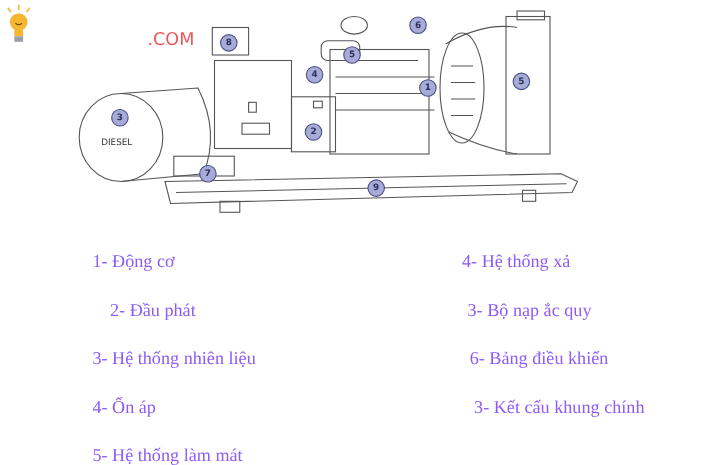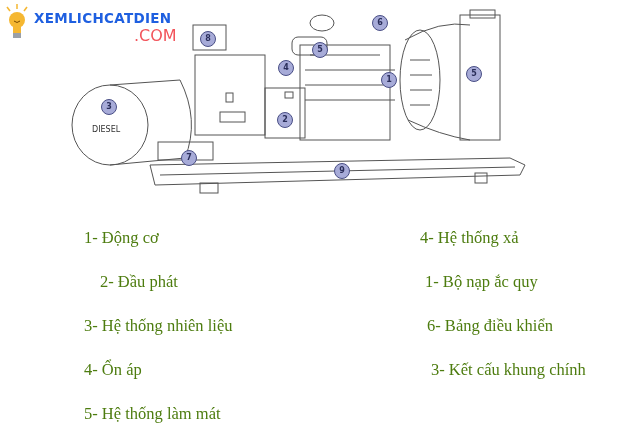--- a/index.html
+++ b/index.html
@@ -2,36 +2,35 @@
 <html><head>
 <meta charset="utf-8">
 <style>
   html,body{margin:0;padding:0;background:#fff;}
   body{width:640px;height:423px;position:relative;overflow:hidden;font-family:"Liberation Serif",serif;}
   .logo{position:absolute;left:4px;top:4px;width:175px;height:40px;}
   .logo-text{position:absolute;left:30px;top:6px;font-family:"DejaVu Sans",sans-serif;font-weight:bold;font-size:13.5px;color:#1e5fe0;letter-spacing:0.3px;}
   .logo-sub{position:absolute;left:130px;top:22px;font-family:"DejaVu Sans",sans-serif;font-weight:normal;font-size:16px;color:#f2545b;}
   .diagram{position:absolute;left:0;top:0;width:640px;height:200px;}
   .badge{position:absolute;width:16px;height:16px;border-radius:50%;background:#a7abd8;border:1.5px solid #4a4f86;box-sizing:border-box;font-family:"DejaVu Sans",sans-serif;font-weight:bold;font-size:8px;color:#2a2e5a;text-align:center;line-height:13px;}
-  .legend-item{position:absolute;font-size:16.5px;color:#4d7c0f;white-space:nowrap;}
+  .legend-item{position:absolute;font-size:16.5px;color:#8b5cf6;white-space:nowrap;}
 </style>
 </head>
 <body>
 
 <div class="logo">
   <svg width="26" height="38" viewBox="0 0 26 38" style="position:absolute;left:0;top:0">
     <line x1="3" y1="3" x2="6" y2="7" stroke="#f5b731" stroke-width="1.5"></line>
     <line x1="13" y1="0" x2="13" y2="5" stroke="#f5b731" stroke-width="1.5"></line>
     <line x1="23" y1="3" x2="20" y2="7" stroke="#f5b731" stroke-width="1.5"></line>
     <circle cx="13" cy="16" r="8" fill="#f5b731"></circle>
     <path d="M10 17 q3 3 6 0" stroke="#7a4b00" stroke-width="1" fill="none"></path>
     <rect x="9" y="23" width="8" height="6" fill="#f5b731"></rect>
     <rect x="9" y="29" width="8" height="5" fill="#9aa0a8"></rect>
   </svg>
-  <span class="logo-text">XEMLICHCATDIEN</span>
   <span class="logo-sub">.COM</span>
 </div>
 
 <svg class="diagram" viewBox="0 0 640 200">
   <g fill="none" stroke="#555" stroke-width="1">
 
     <path d="M150 165 L510 158 L525 165 L520 175 L155 185 Z"></path>
     <path d="M160 175 L515 167"></path>
     <rect x="200" y="183" width="18" height="10"></rect>
     <rect x="475" y="173" width="12" height="10"></rect>
@@ -77,16 +76,16 @@
   <div class="badge" style="left:334px;top:163px">9</div>
 </div>
 
 <div>
   <div class="legend-item" style="left:84px;top:228px">1- Động cơ</div>
   <div class="legend-item" style="left:100px;top:272px">2- Đầu phát</div>
   <div class="legend-item" style="left:84px;top:316px">3- Hệ thống nhiên liệu</div>
   <div class="legend-item" style="left:84px;top:360px">4- Ổn áp</div>
   <div class="legend-item" style="left:84px;top:404px">5- Hệ thống làm mát</div>
   <div class="legend-item" style="left:420px;top:228px">4- Hệ thống xả</div>
-  <div class="legend-item" style="left:425px;top:272px">1- Bộ nạp ắc quy</div>
+  <div class="legend-item" style="left:425px;top:272px">3- Bộ nạp ắc quy</div>
   <div class="legend-item" style="left:427px;top:316px">6- Bảng điều khiển</div>
   <div class="legend-item" style="left:431px;top:360px">3- Kết cấu khung chính</div>
 </div>
 
 </body></html>

